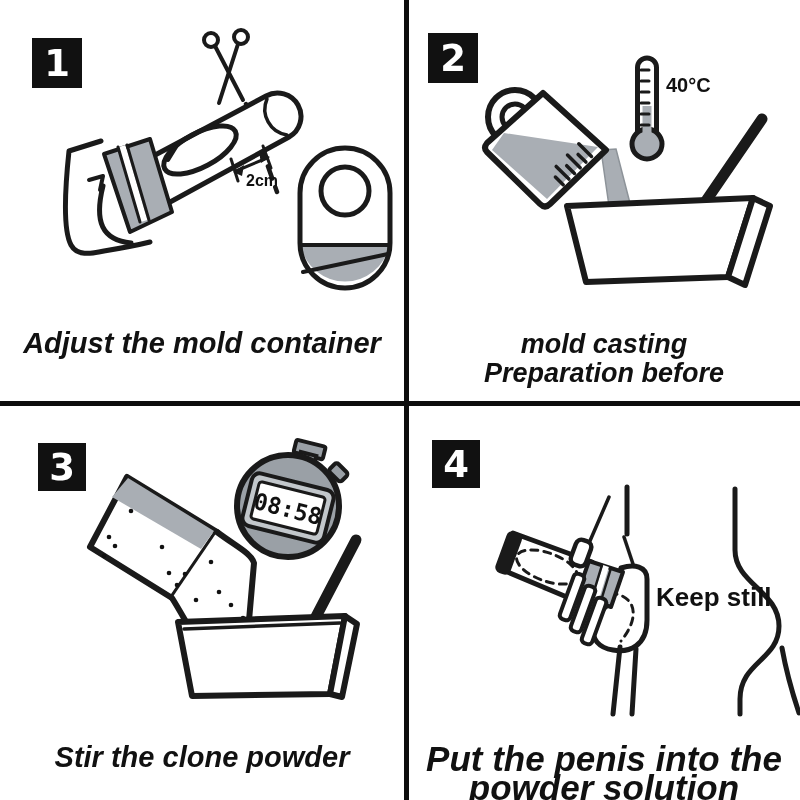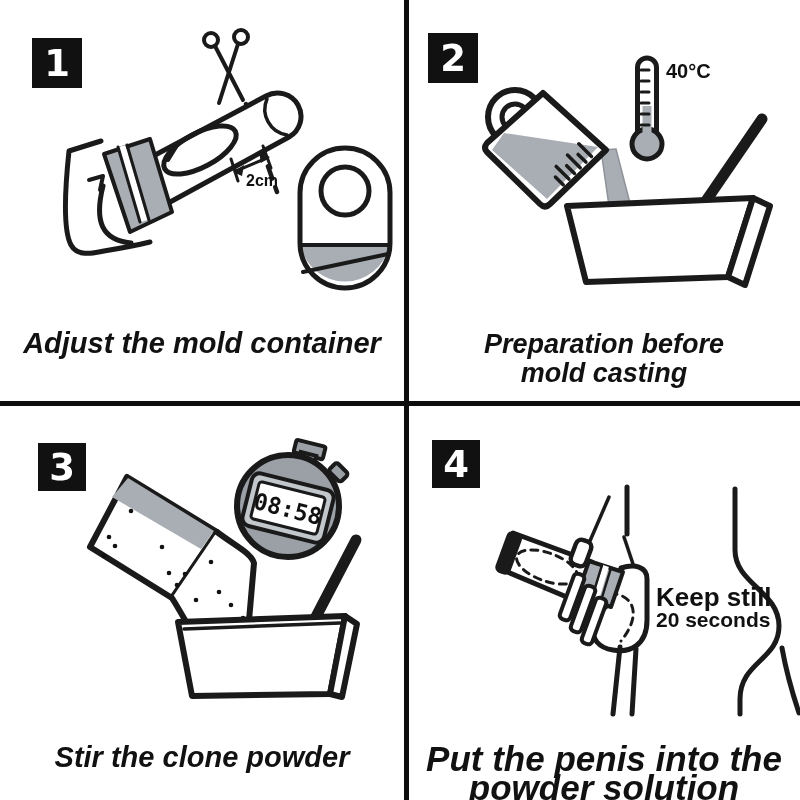--- a/index.html
+++ b/index.html
@@ -90,24 +90,24 @@
       <polygon points="504,133 598,147 547,199 492,150" fill="#a9aeb4"></polygon>
       <path class="ln" d="M591.5,156.5 L578.8,143.8 M585.9,162.1 L578.1,154.4 M580.2,167.8 L567.5,155.1 M574.5,173.5 L566.7,165.7 M568.9,179.1 L556.2,166.4 M563.2,184.8 L555.4,177" stroke-width="3.5"></path>
     </g>
     <path class="ln" d="M686,230 L762,119" stroke-width="11"></path>
     <g>
       <path d="M567,206 L753,198 L728,277 L586,282 Z" fill="#fff" stroke="#1a1a1a" stroke-width="6" stroke-linejoin="round"></path>
       <path d="M753,198 L770,206 L745,285 L728,277 Z" fill="#fff" stroke="#1a1a1a" stroke-width="6" stroke-linejoin="round"></path>
     </g>
   </svg>
   <div class="badge" style="left:428px;top:33px;width:50px;height:50px;">2</div>
-  <span class="anno" style="left:666px;top:60px;font-size:20px;">40°C</span>
+  <span class="anno" style="left:666px;top:74px;font-size:20px;">40°C</span>
   <div class="caption cap2">
+    <div>mold casting</div>
     <div>Preparation before</div>
-    <div>mold casting</div>
   </div>
 
   <svg style="left:0;top:406px" width="404" height="394" viewBox="0 406 404 394">
     <g>
       <polygon points="127,477 217,532 172,598 90,547" fill="#fff" stroke="#1a1a1a" stroke-width="6" stroke-linejoin="round"></polygon>
       <polygon points="128,478 214,531 201,549 112,497" fill="#a9aeb4"></polygon>
       <polygon points="217,532 253,561 247,632 183,617 172,598" fill="#fff"></polygon>
       <path class="ln" d="M217,532 C237,547 251,553 254,563 L248,632" stroke-width="6"></path>
       <path class="ln" d="M172,598 C177,606 181,613 185,620" stroke-width="6"></path>
     </g>
@@ -181,19 +181,18 @@
       <path class="ln" d="M620,647 L613,714" stroke-width="5"></path>
       <path class="ln" d="M636,649 L632,714" stroke-width="5"></path>
     </g>
     <g>
       <path class="ln" d="M735,489 L735,550 C735,584 779,591 779,626 C779,660 740,662 740,699 L740,714" stroke-width="5"></path>
       <path class="ln" d="M782,648 C787,676 793,695 799,713" stroke-width="5"></path>
     </g>
   </svg>
   <div class="badge" style="left:432px;top:440px;width:48px;height:48px;">4</div>
   <span class="anno" style="left:656px;top:582px;font-size:26px;">Keep still</span>
-  <span class="anno" style="left:656px;top:608px;font-size:21px;">20 seconds</span>
   <div class="caption cap4">
     <div>Put the penis into the</div>
     <div>powder solution</div>
   </div>
 
 </div>
 
 </body></html>

